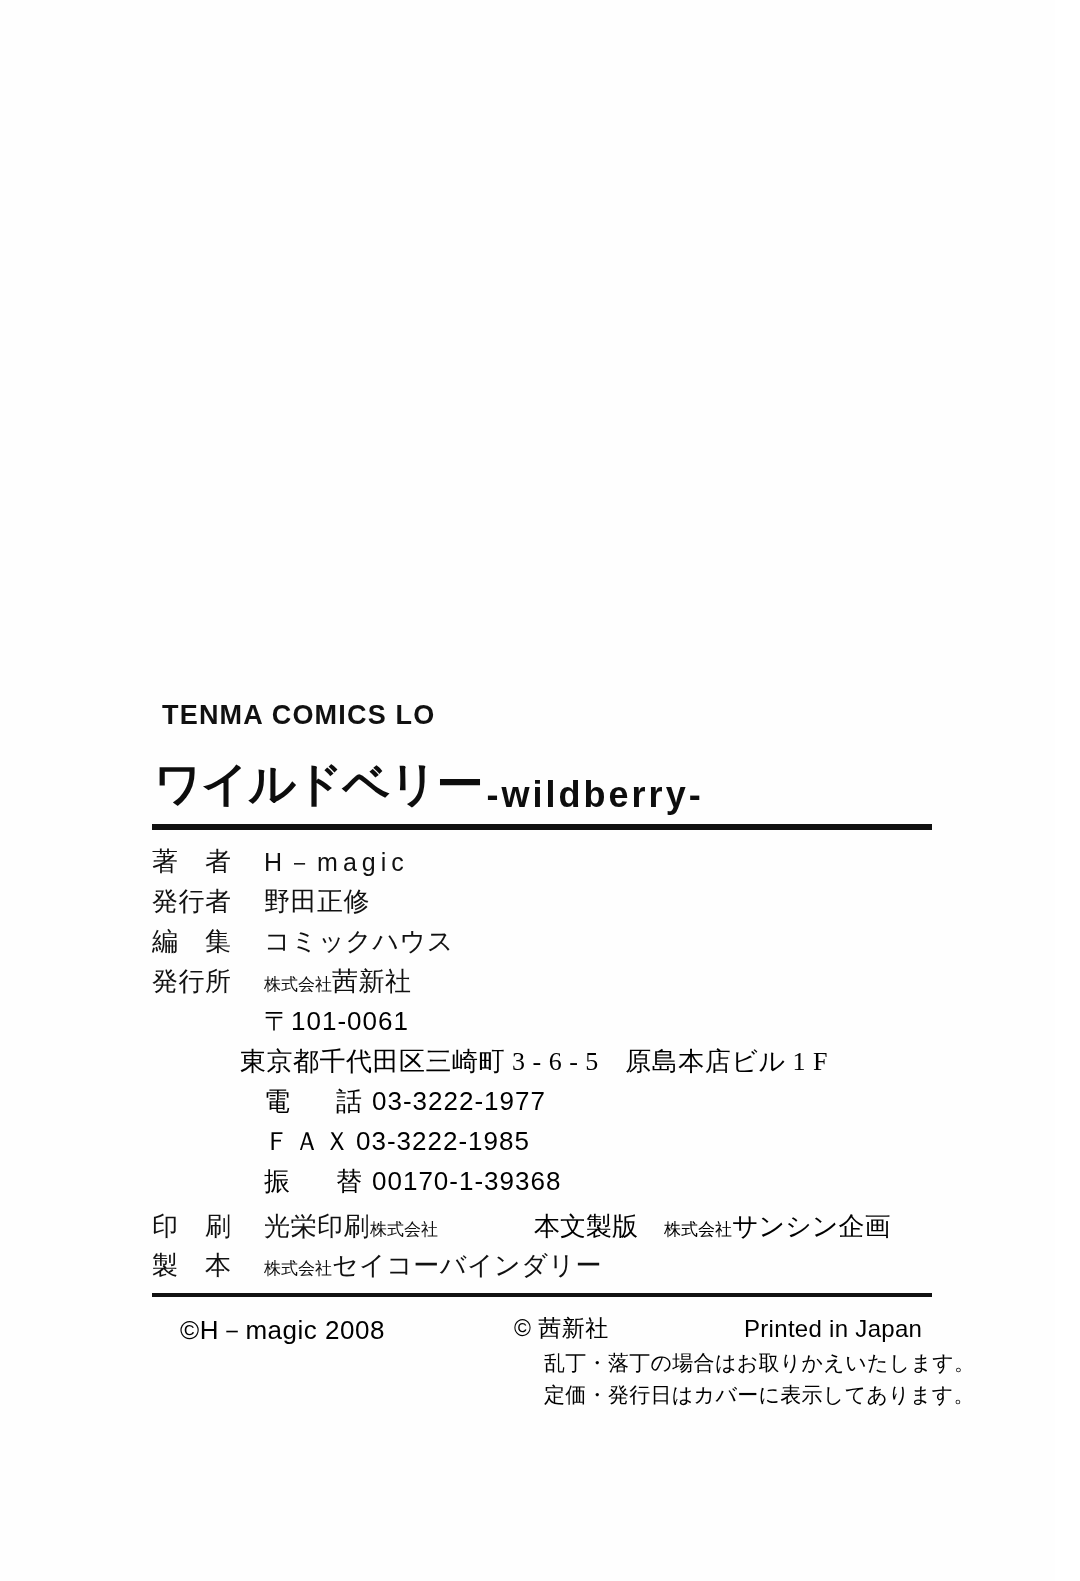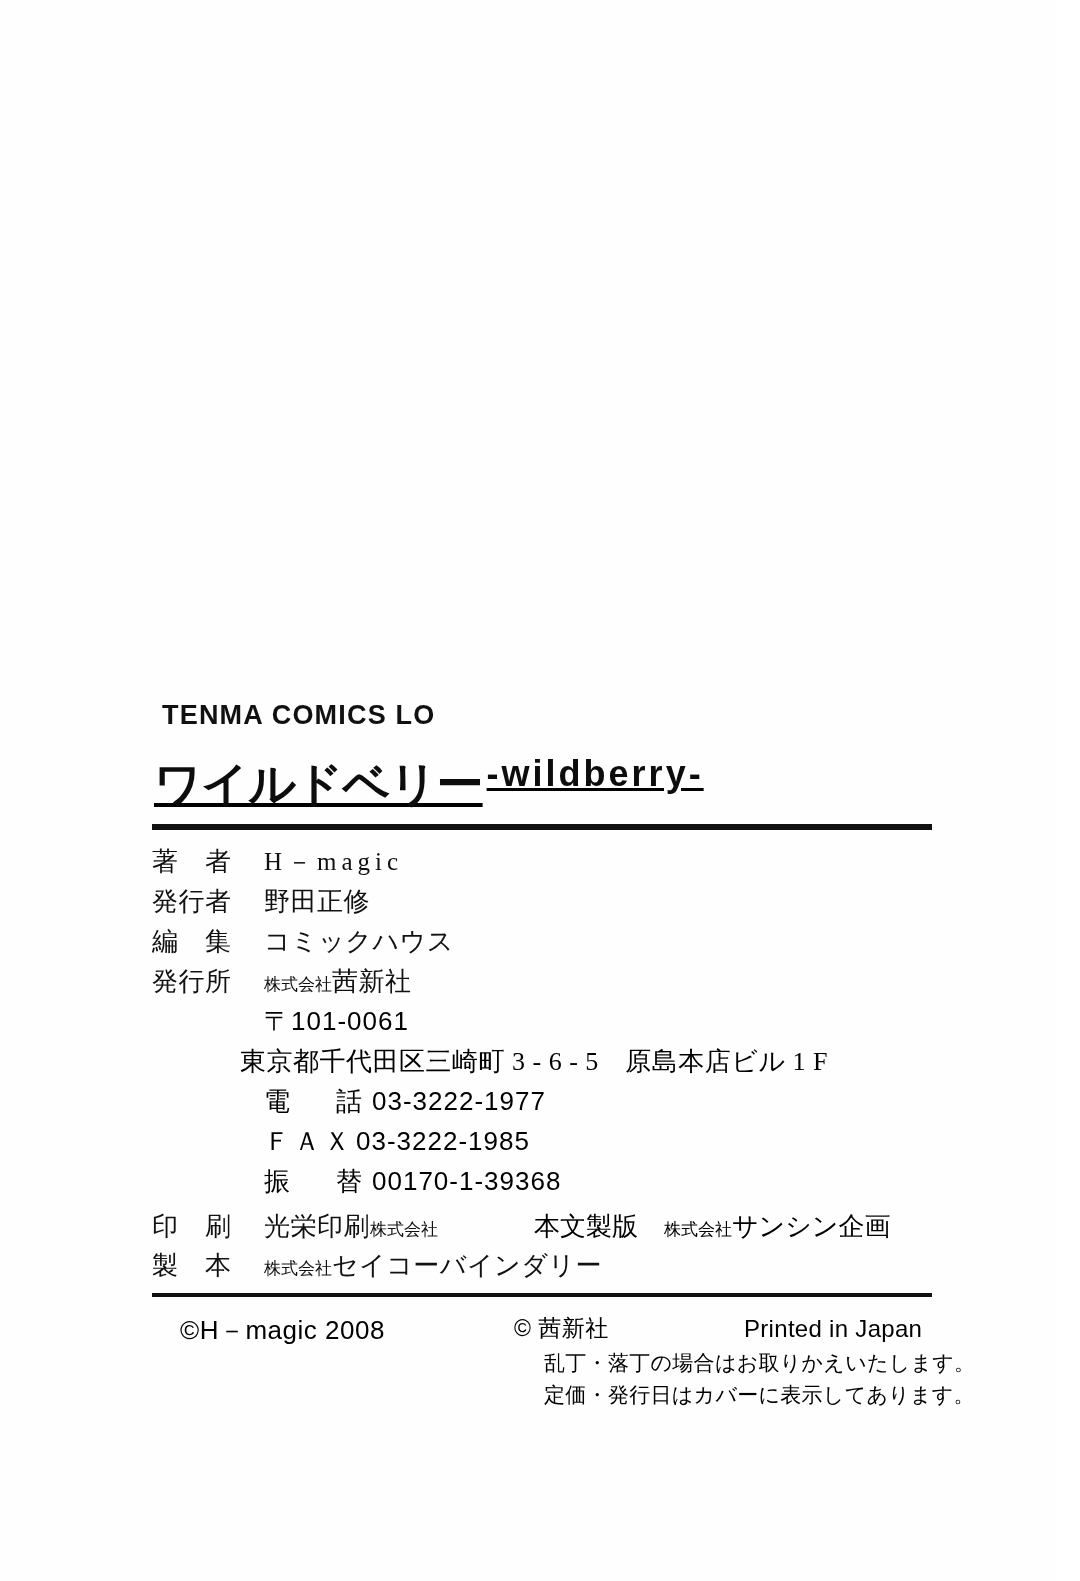--- a/index.html
+++ b/index.html
@@ -35,23 +35,22 @@
   .series-label {
     font-size: 27px;
     font-weight: bold;
     letter-spacing: 1.2px;
     color: #111;
     margin: 0 0 22px 10px;
   }
 
   .title-row {
     display: flex;
-    align-items: flex-start;
+    align-items: flex-end;
     margin: 0 0 6px 2px;
-    text-decoration: underline;
   }
   .title-jp {
     font-size: 47px;
     font-weight: bold;
     letter-spacing: -1px;
     color: #0d0d0d;
     white-space: nowrap;
   }
   .title-en {
     font-size: 36px;
@@ -71,23 +70,22 @@
     border: 0;
     border-top: 2px solid #111;
     margin: 0 0 0 0;
   }
 
   .credits {
     margin-top: 14px;
   }
   .credit-line {
     display: flex;
-    align-items: center;
+    align-items: flex-end;
     margin-bottom: 5px;
-    font-family: Liberation Serif, serif;
   }
   .credit-label {
     width: 112px;
     font-size: 26px;
     color: #111;
     letter-spacing: 0.5px;
     flex: 0 0 auto;
   }
   .credit-value {
     font-size: 26px;

